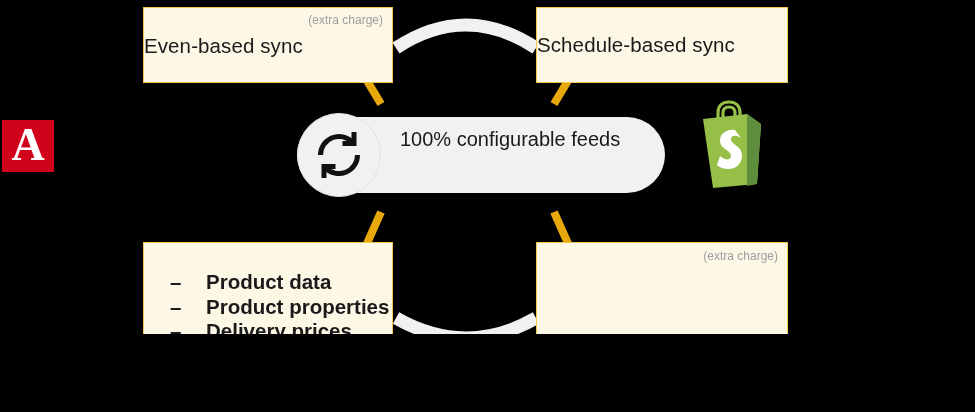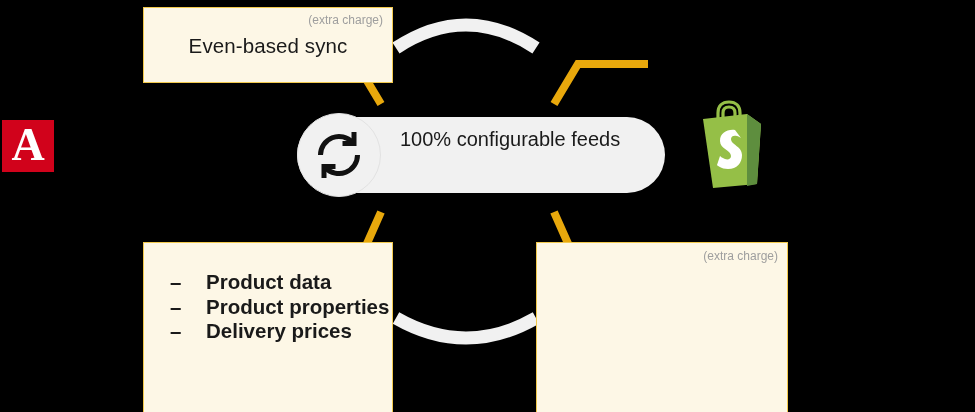--- a/index.html
+++ b/index.html
@@ -3,21 +3,21 @@
 <meta charset="utf-8">
 <style>
   html, body {
     margin: 0;
     padding: 0;
     background: #000000;
   }
   #stage {
     position: relative;
     width: 975px;
-    height: 412px;
+    height: 334px;
     background: #000000;
     overflow: hidden;
     font-family: "Liberation Sans", sans-serif;
     border-radius: 19px;
   }
 
   
   .arc-layer {
     position: absolute;
     left: 0; top: 0;
@@ -42,21 +42,20 @@
   }
   .note-tl { left: 143px; top: 7px;   width: 250px; height: 76px; }
   .note-tr { left: 536px; top: 7px;   width: 252px; height: 76px; }
   .note-bl { left: 143px; top: 242px; width: 250px; height: 170px; border-bottom: none; }
   .note-br { left: 536px; top: 242px; width: 252px; height: 170px; border-bottom: none; }
 
   .note-title {
     position: absolute;
     left: 0; right: 0;
     top: 26px;
-    text-align: center;
     font-size: 20.5px;
     color: #1a1a1a;
     letter-spacing: 0.1px;
   }
   .note-tr .note-title { top: 25px; }
 
   .extra-charge {
     position: absolute;
     right: 9px;
     top: 5px;
@@ -170,20 +169,24 @@
     <path d="M 648 64 L 578 64 L 554 104" fill="none" stroke="#E8A80C" stroke-width="8" stroke-linecap="butt" stroke-linejoin="miter"></path>
     <path d="M 280 266 L 357 266 L 381 212" fill="none" stroke="#E8A80C" stroke-width="8" stroke-linecap="butt" stroke-linejoin="miter"></path>
     <path d="M 648 266 L 578 266 L 554 212" fill="none" stroke="#E8A80C" stroke-width="8" stroke-linecap="butt" stroke-linejoin="miter"></path>
   </svg>
 
   <div class="note note-tl">
     <div class="extra-charge">(extra charge)</div>
     <div class="note-title">Even-based sync</div>
   </div>
 
+  <div class="note note-tr">
+    <div class="extra-charge"></div>
+    <div class="note-title">Schedule-based sync</div>
+  </div>
 
   <div class="note note-bl">
     <div class="extra-charge"></div>
     <ul class="bullet-list">
       <li><span class="bullet-dash">–</span><span>Product data</span></li>
       <li><span class="bullet-dash">–</span><span>Product properties</span></li>
       <li><span class="bullet-dash">–</span><span>Delivery prices</span></li>
     </ul>
   </div>
 

